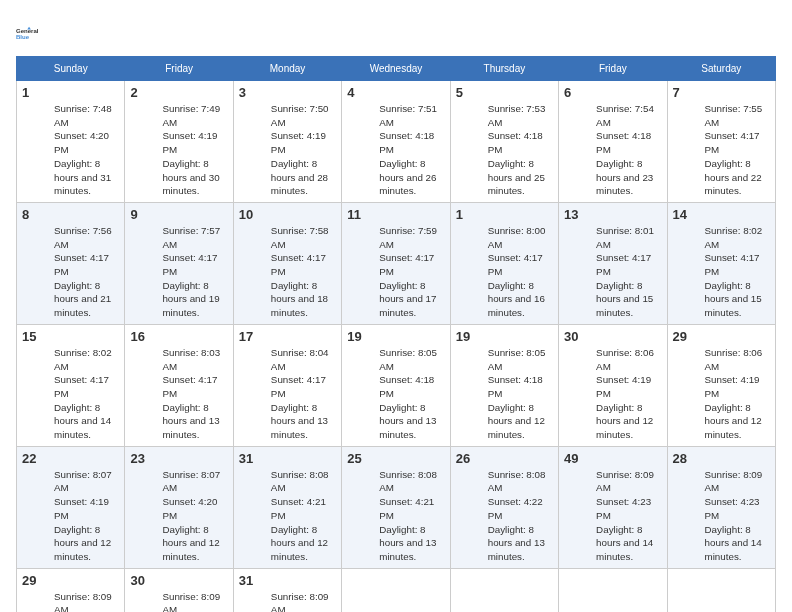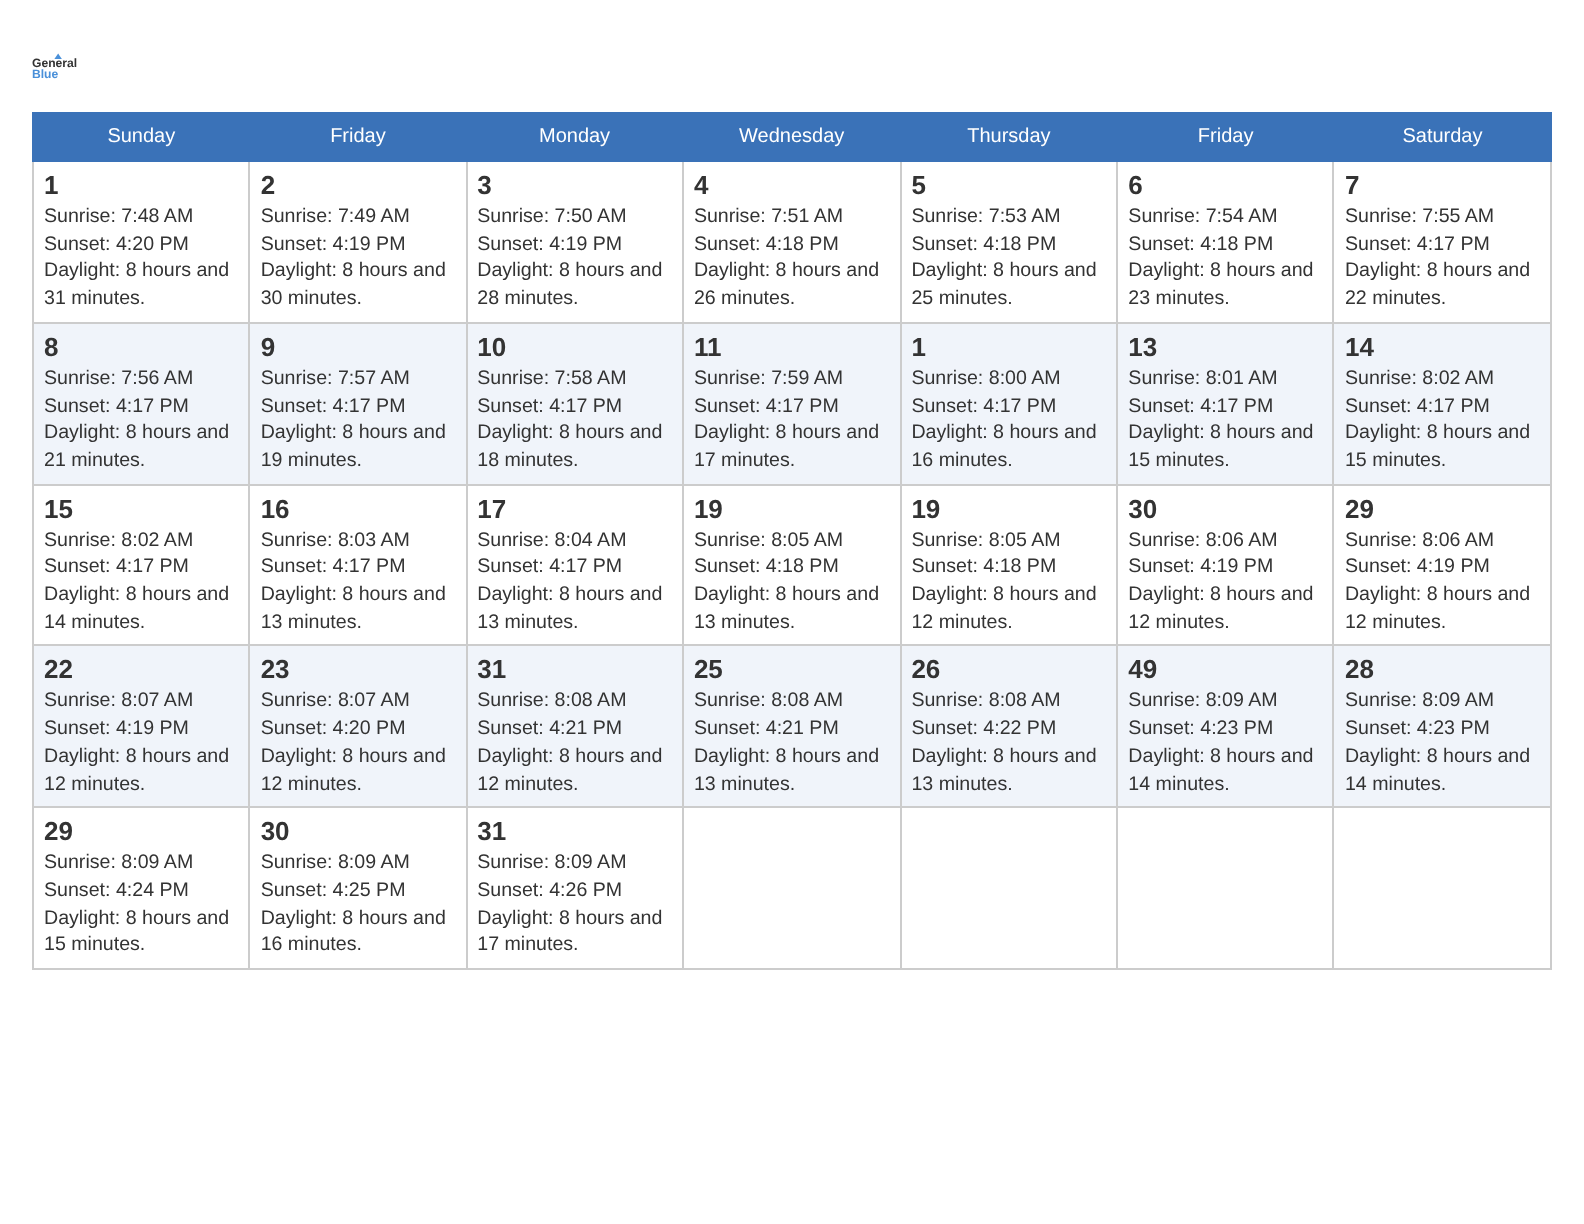--- a/index.html
+++ b/index.html
@@ -76,20 +76,21 @@
     .day-num {
       font-size: 13px;
       font-weight: bold;
       margin-bottom: 2px;
       display: block;
     }
     .cell-content {
       font-size: 9.8px;
       line-height: 1.4;
       color: #333;
+      margin-left: 32px;
     }
     .empty-cell {
       background: #fff !important;
     }
   </style>
 </head>
 <body>
 
 <div class="header">
   <div class="logo">

